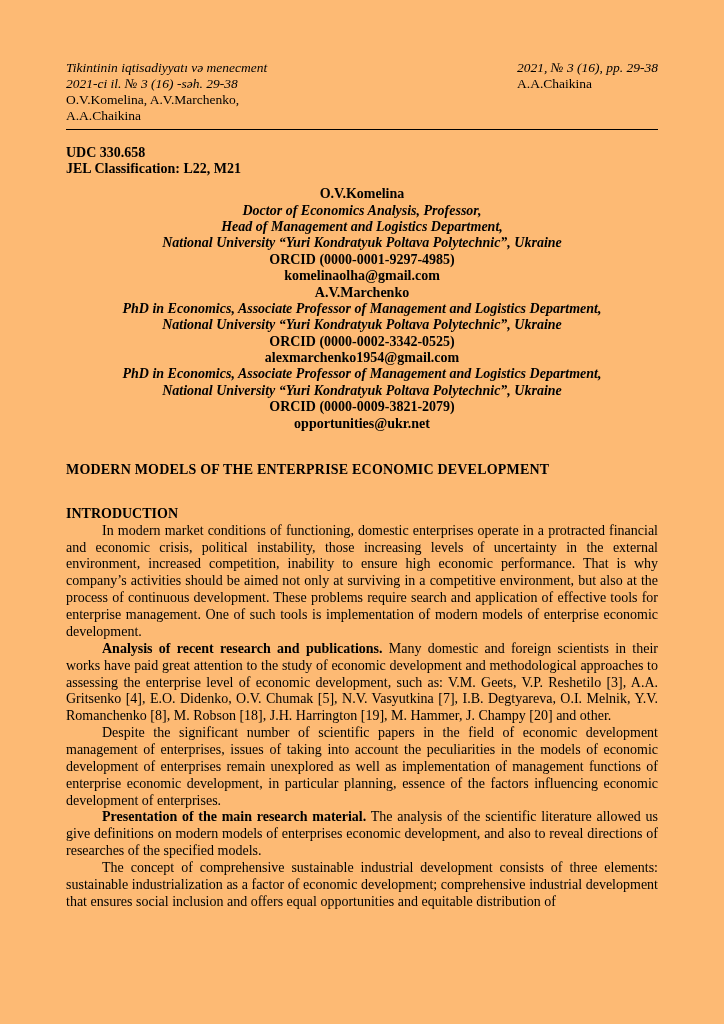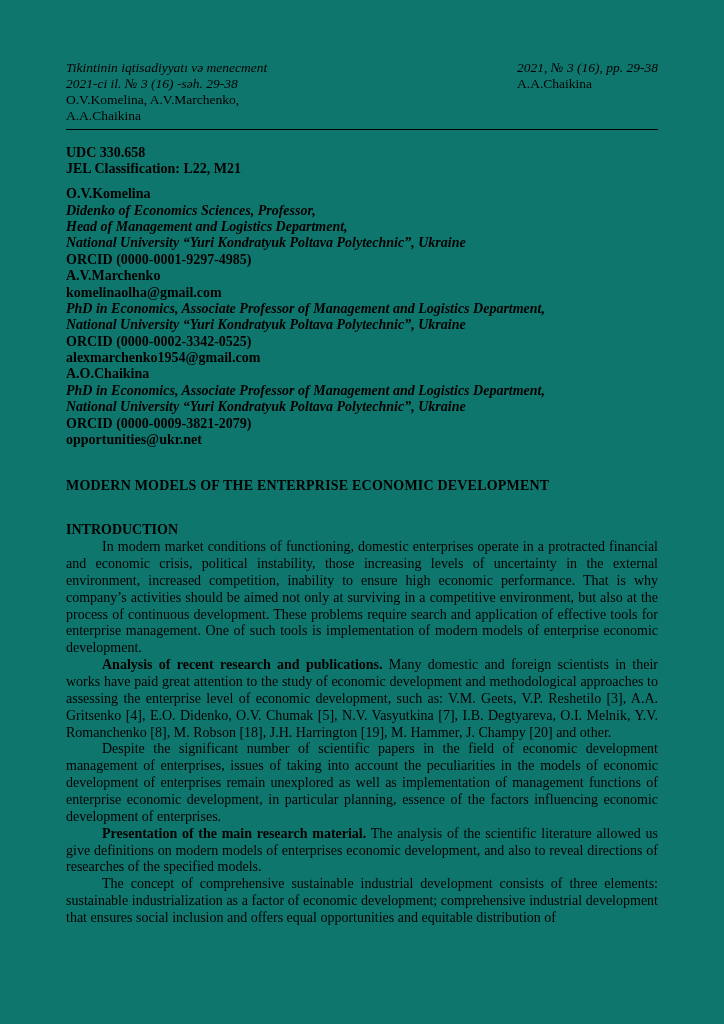--- a/index.html
+++ b/index.html
@@ -1,21 +1,21 @@
 <!DOCTYPE html>
 <html><head>
 <meta charset="utf-8">
 <style>
   * { box-sizing: border-box; }
   html, body { margin: 0; padding: 0; background: #ffffff; }
   .page {
     position: relative;
     width: 724px;
     height: 1024px;
-    background: #0f766e;
+    background: #fdba74;
     color: #000000;
     font-family: "Liberation Serif", serif;
     font-size: 14px;
     padding: 60px 66px 0 66px;
     overflow: hidden;
   }
 
   
   .journal-header {
     display: flex;
@@ -28,21 +28,21 @@
   .header-rule {
     height: 0;
     border-bottom: 1.7px solid #000;
     margin: 5px 0 15px 0;
   }
 
   
   .classif { font-weight: bold; line-height: 1.2; margin-bottom: 8px; }
 
   
-  .authors { text-align: left; line-height: 1.17; }
+  .authors { text-align: center; line-height: 1.17; }
   .authors .a-name { font-weight: bold; }
   .authors .a-detail { font-weight: bold; font-style: italic; }
 
   
   .paper-title {
     text-align: left;
     font-weight: bold;
     font-size: 14px;
     margin: 30px 0 0 0;
     letter-spacing: 0.2px;
@@ -78,33 +78,32 @@
   <div class="header-rule"></div>
 
   <div class="classif">
     <div>UDC 330.658</div>
     <div>JEL Classification: L22, M21</div>
   </div>
 
   <div class="authors">
 
     <div class="a-name">O.V.Komelina</div>
-    <div class="a-detail">Didenko of Economics Sciences, Professor,</div>
+    <div class="a-detail">Doctor of Economics Analysis, Professor,</div>
     <div class="a-detail">Head of Management and Logistics Department,</div>
     <div class="a-detail">National University “Yuri Kondratyuk Poltava Polytechnic”, Ukraine</div>
     <div class="a-name">ORCID (0000-0001-9297-4985)</div>
+    <div class="a-name">komelinaolha@gmail.com</div>
+
     <div class="a-name">A.V.Marchenko</div>
-
-    <div class="a-name">komelinaolha@gmail.com</div>
     <div class="a-detail">PhD in Economics, Associate Professor of Management and Logistics Department,</div>
     <div class="a-detail">National University “Yuri Kondratyuk Poltava Polytechnic”, Ukraine</div>
     <div class="a-name">ORCID (0000-0002-3342-0525)</div>
     <div class="a-name">alexmarchenko1954@gmail.com</div>
 
-    <div class="a-name">A.O.Chaikina</div>
     <div class="a-detail">PhD in Economics, Associate Professor of Management and Logistics Department,</div>
     <div class="a-detail">National University “Yuri Kondratyuk Poltava Polytechnic”, Ukraine</div>
     <div class="a-name">ORCID (0000-0009-3821-2079)</div>
     <div class="a-name">opportunities@ukr.net</div>
   </div>
 
   <div class="paper-title">MODERN MODELS OF THE ENTERPRISE ECONOMIC DEVELOPMENT</div>
 
   <div class="body-text">
     <div class="section-heading">INTRODUCTION</div>

